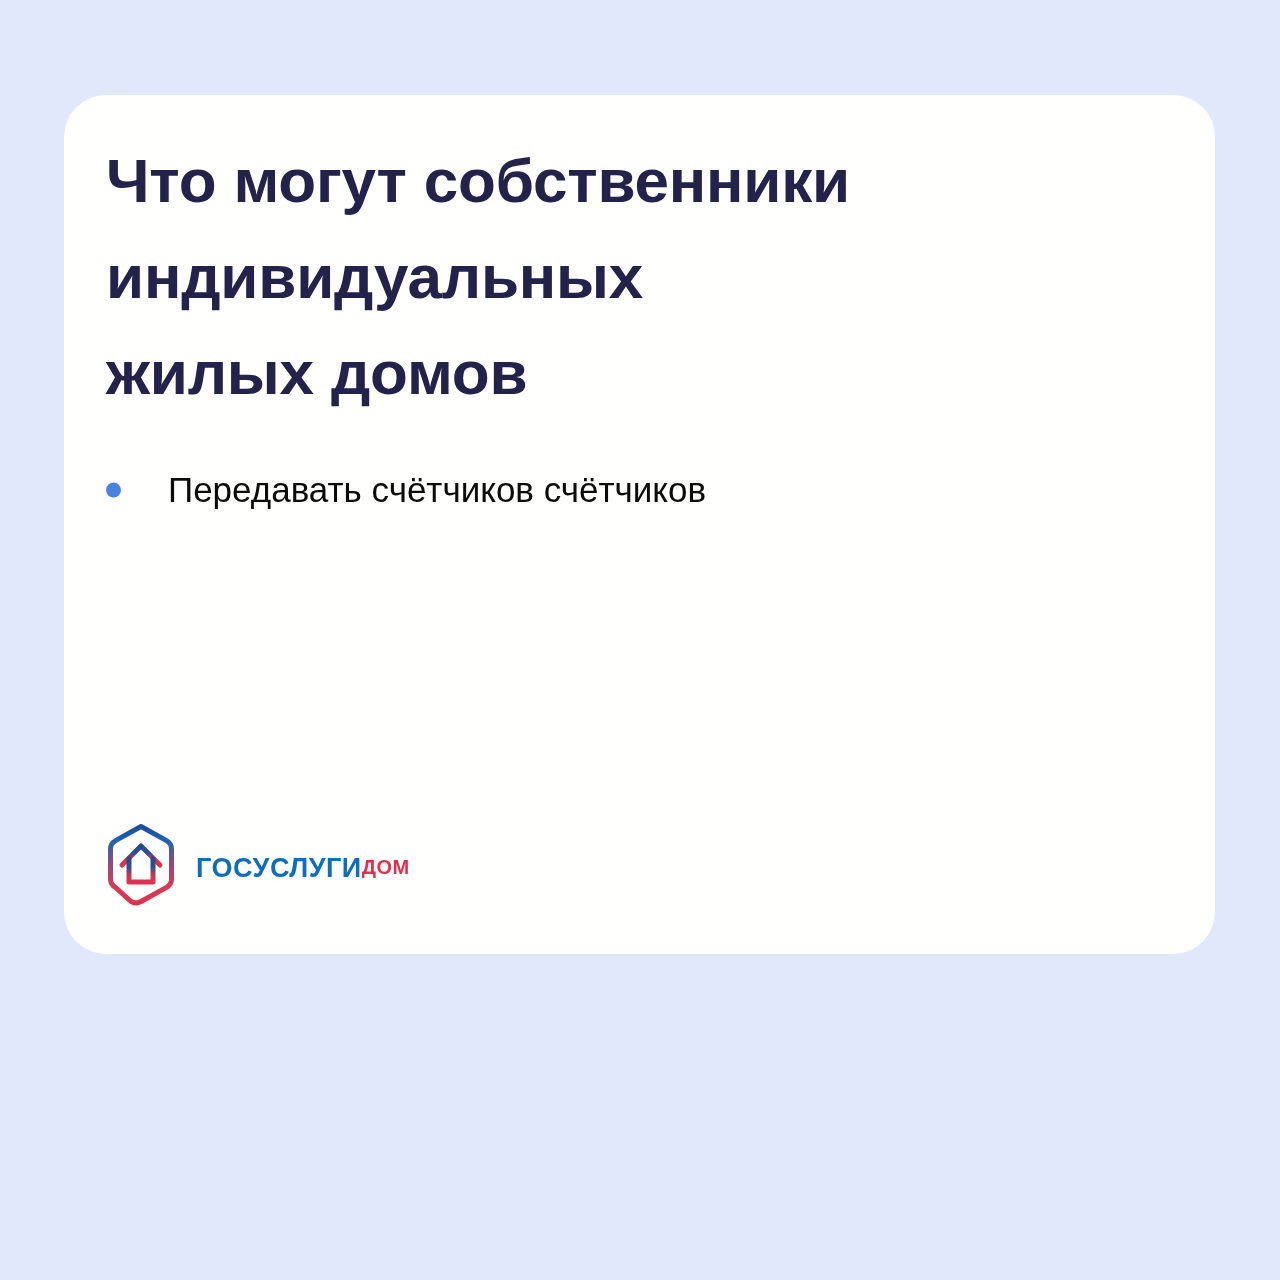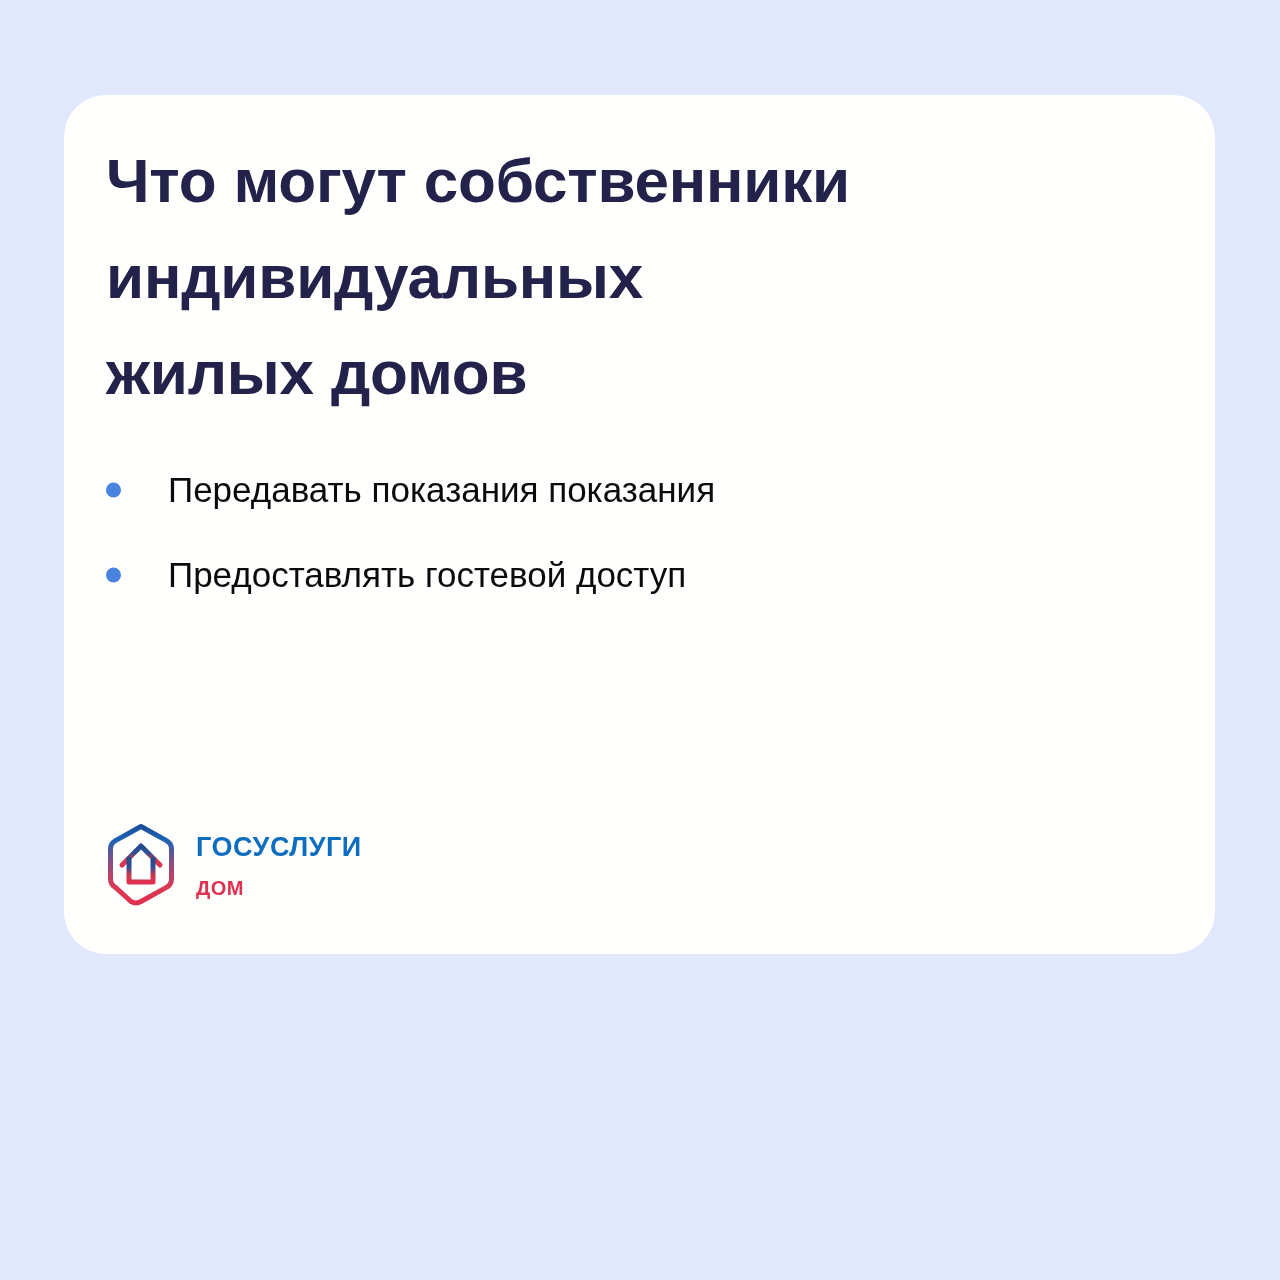--- a/index.html
+++ b/index.html
@@ -98,21 +98,21 @@
     gap: 16px;
   }
   .logo-mark {
     width: 78px;
     height: 84px;
     flex: 0 0 auto;
     display: block;
   }
   .logo-words {
     display: flex;
-    flex-direction: column;
+    flex-direction: row;
     justify-content: center;
     line-height: 1;
   }
   .logo-word-top {
     font-family: "Liberation Sans Narrow", "Liberation Sans", sans-serif;
     font-size: 39px;
     font-weight: bold;
     letter-spacing: 0.5px;
     color: #0d6dbf;
     line-height: 42px;
@@ -138,28 +138,24 @@
   <div class="card">
 
     <h1 class="headline">Что могут собственники
 индивидуальных
 жилых домов</h1>
 
     <ul class="bullets">
 
       <li class="bullet-row">
         <span class="bullet-dot"></span>
-        <span class="bullet-text">Передавать показания показания</span>
+        <span class="bullet-text">Передавать счётчиков счётчиков</span>
       </li>
 
 
-      <li class="bullet-row">
-        <span class="bullet-dot"></span>
-        <span class="bullet-text">Предоставлять гостевой доступ</span>
-      </li>
 
     </ul>
 
     <div class="logo">
 
       <svg class="logo-mark" viewBox="0 0 78 84" xmlns="http://www.w3.org/2000/svg">
         <defs>
           <linearGradient id="brandGrad" x1="0" y1="0" x2="0" y2="1">
             <stop offset="0%" stop-color="#1b4f9c"></stop>
             <stop offset="18%" stop-color="#1d63b4"></stop>

